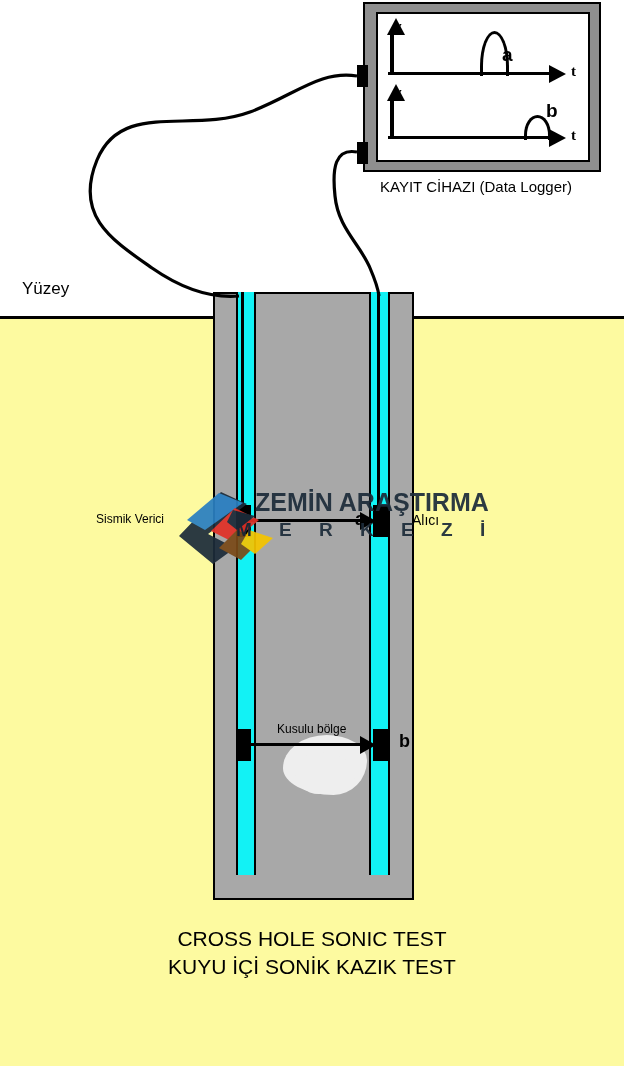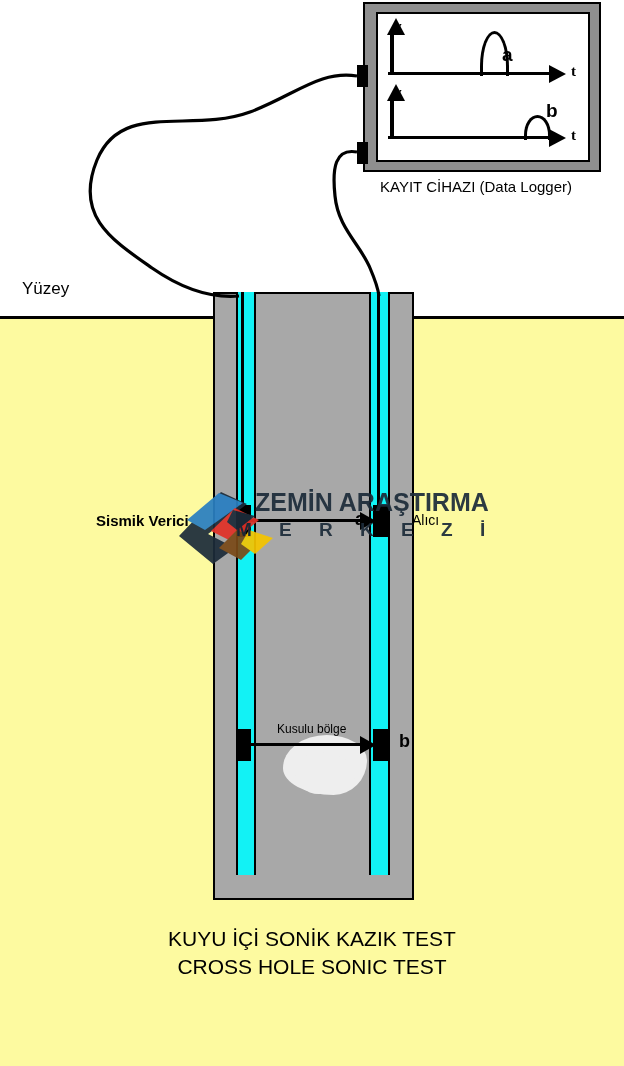--- a/index.html
+++ b/index.html
@@ -140,21 +140,21 @@
     position:absolute;font-weight:bold;font-size:19px;color:#000;
     font-family:"Liberation Sans", sans-serif;
   }
   #pulse-a-label{left:502px;top:44px;}
   #pulse-b-label{left:546px;top:100px;}
 
   
   .txt{position:absolute;color:#000;}
   #logger-caption{left:372px;top:178px;font-size:15px;white-space:nowrap;margin-left:8px;}
   #label-yuzey{left:22px;top:279px;font-size:17px;}
-  #label-sismik{left:96px;top:512px;font-size:15px;white-space:nowrap;font-weight:bold;}
+  #label-sismik{left:96px;top:512px;font-size:12px;white-space:nowrap;}
   #label-alici{left:412px;top:512px;font-size:14px;white-space:nowrap;}
   #label-a{left:355px;top:509px;font-size:18px;font-weight:bold;}
   #label-b-right{left:399px;top:731px;font-size:18px;font-weight:bold;}
   #label-kusur{left:277px;top:722px;font-size:12px;white-space:nowrap;}
 
   #caption{
     left:0;top:925px;width:624px;text-align:center;
   }
   #caption div{font-size:21px;color:#000;line-height:1.35;}
 
@@ -253,17 +253,17 @@
       <polygon points="74,40 98,48 80,64 66,54 74,40" fill="#f5c400"></polygon>
       <polygon points="58,20 80,26 62,40 52,32 58,20" fill="#1d2c3a"></polygon>
     </svg>
     <div class="abs" id="wm-text">
       <div id="wm-line1">ZEMİN ARAŞTIRMA</div>
       <div id="wm-line2">M E R K E Z İ</div>
     </div>
   </div>
 
   <div class="abs" id="caption">
+    <div>CROSS HOLE SONIC TEST</div>
     <div>KUYU İÇİ SONİK KAZIK TEST</div>
-    <div>CROSS HOLE SONIC TEST</div>
   </div>
 
 </div>
 
 </body></html>

